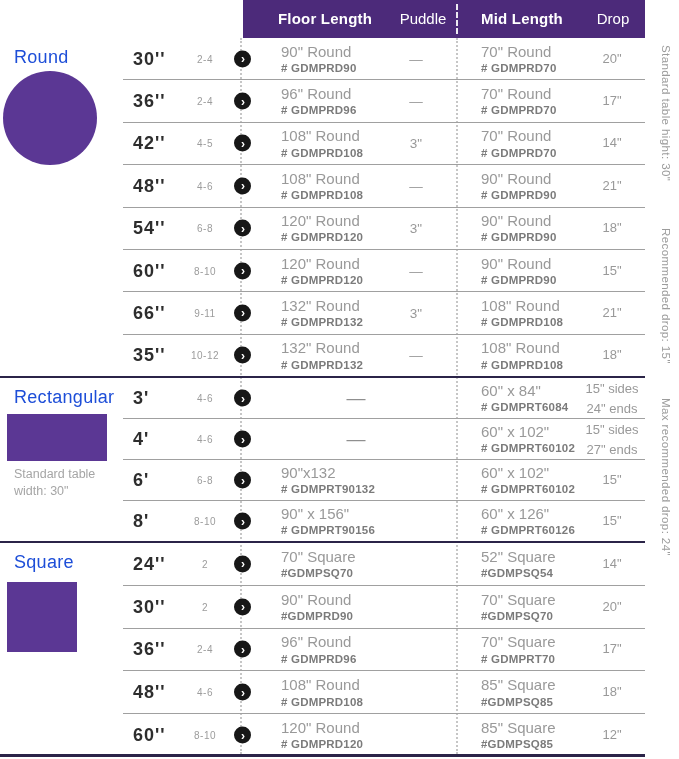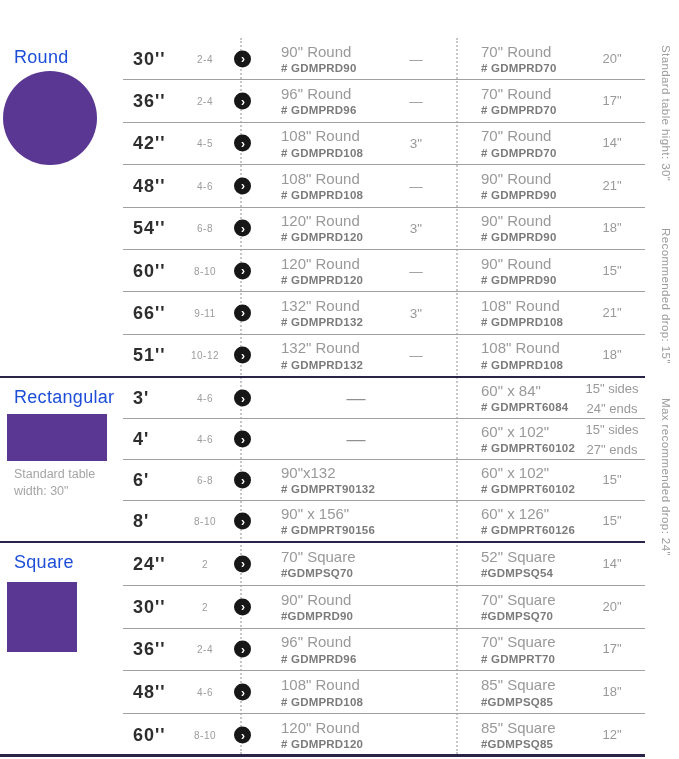--- a/index.html
+++ b/index.html
@@ -57,20 +57,27 @@
 
   .side-note{position:absolute;right:7px;writing-mode:vertical-rl;font-size:11.5px;color:#9c9c9c;letter-spacing:.4px;white-space:nowrap;}
   #note1{top:45px;} #note2{top:228px;} #note3{top:398px;}
 </style>
 </head>
 <body>
 
 <div class="page">
 
 
+  <div class="header-band">
+    <span class="hb-label" id="h-floor">Floor Length</span>
+    <span class="hb-label" id="h-puddle">Puddle</span>
+    <div class="band-divider"></div>
+    <span class="hb-label" id="h-mid">Mid Length</span>
+    <span class="hb-label" id="h-drop">Drop</span>
+  </div>
 
   <div class="vline" id="vline1"></div>
   <div class="vline" id="vline2"></div>
 
   <div id="table-body">
       <div class="section s0">
         <div class="shape-label">Round</div>
         <div class="shape circle"></div>
         <div class="rows">
           <div class="row">
@@ -186,21 +193,21 @@
               <div class="prod-sku"># GDMPRD132</div>
             </div>
             <span class="cell c-puddle">3"</span>
             <div class="cell prod mid">
               <div class="prod-name">108" Round</div>
               <div class="prod-sku"># GDMPRD108</div>
             </div>
             <span class="cell c-drop">21"</span>
           </div>
           <div class="row">
-            <span class="cell c-size">51''</span>
+            <span class="cell c-size">35''</span>
             <span class="cell c-seats">10-12</span>
             <span class="arrow">
               <span class="chev">›</span>
             </span>
             <div class="cell prod floor">
               <div class="prod-name">132" Round</div>
               <div class="prod-sku"># GDMPRD132</div>
             </div>
             <span class="cell c-puddle">—</span>
             <div class="cell prod mid">

